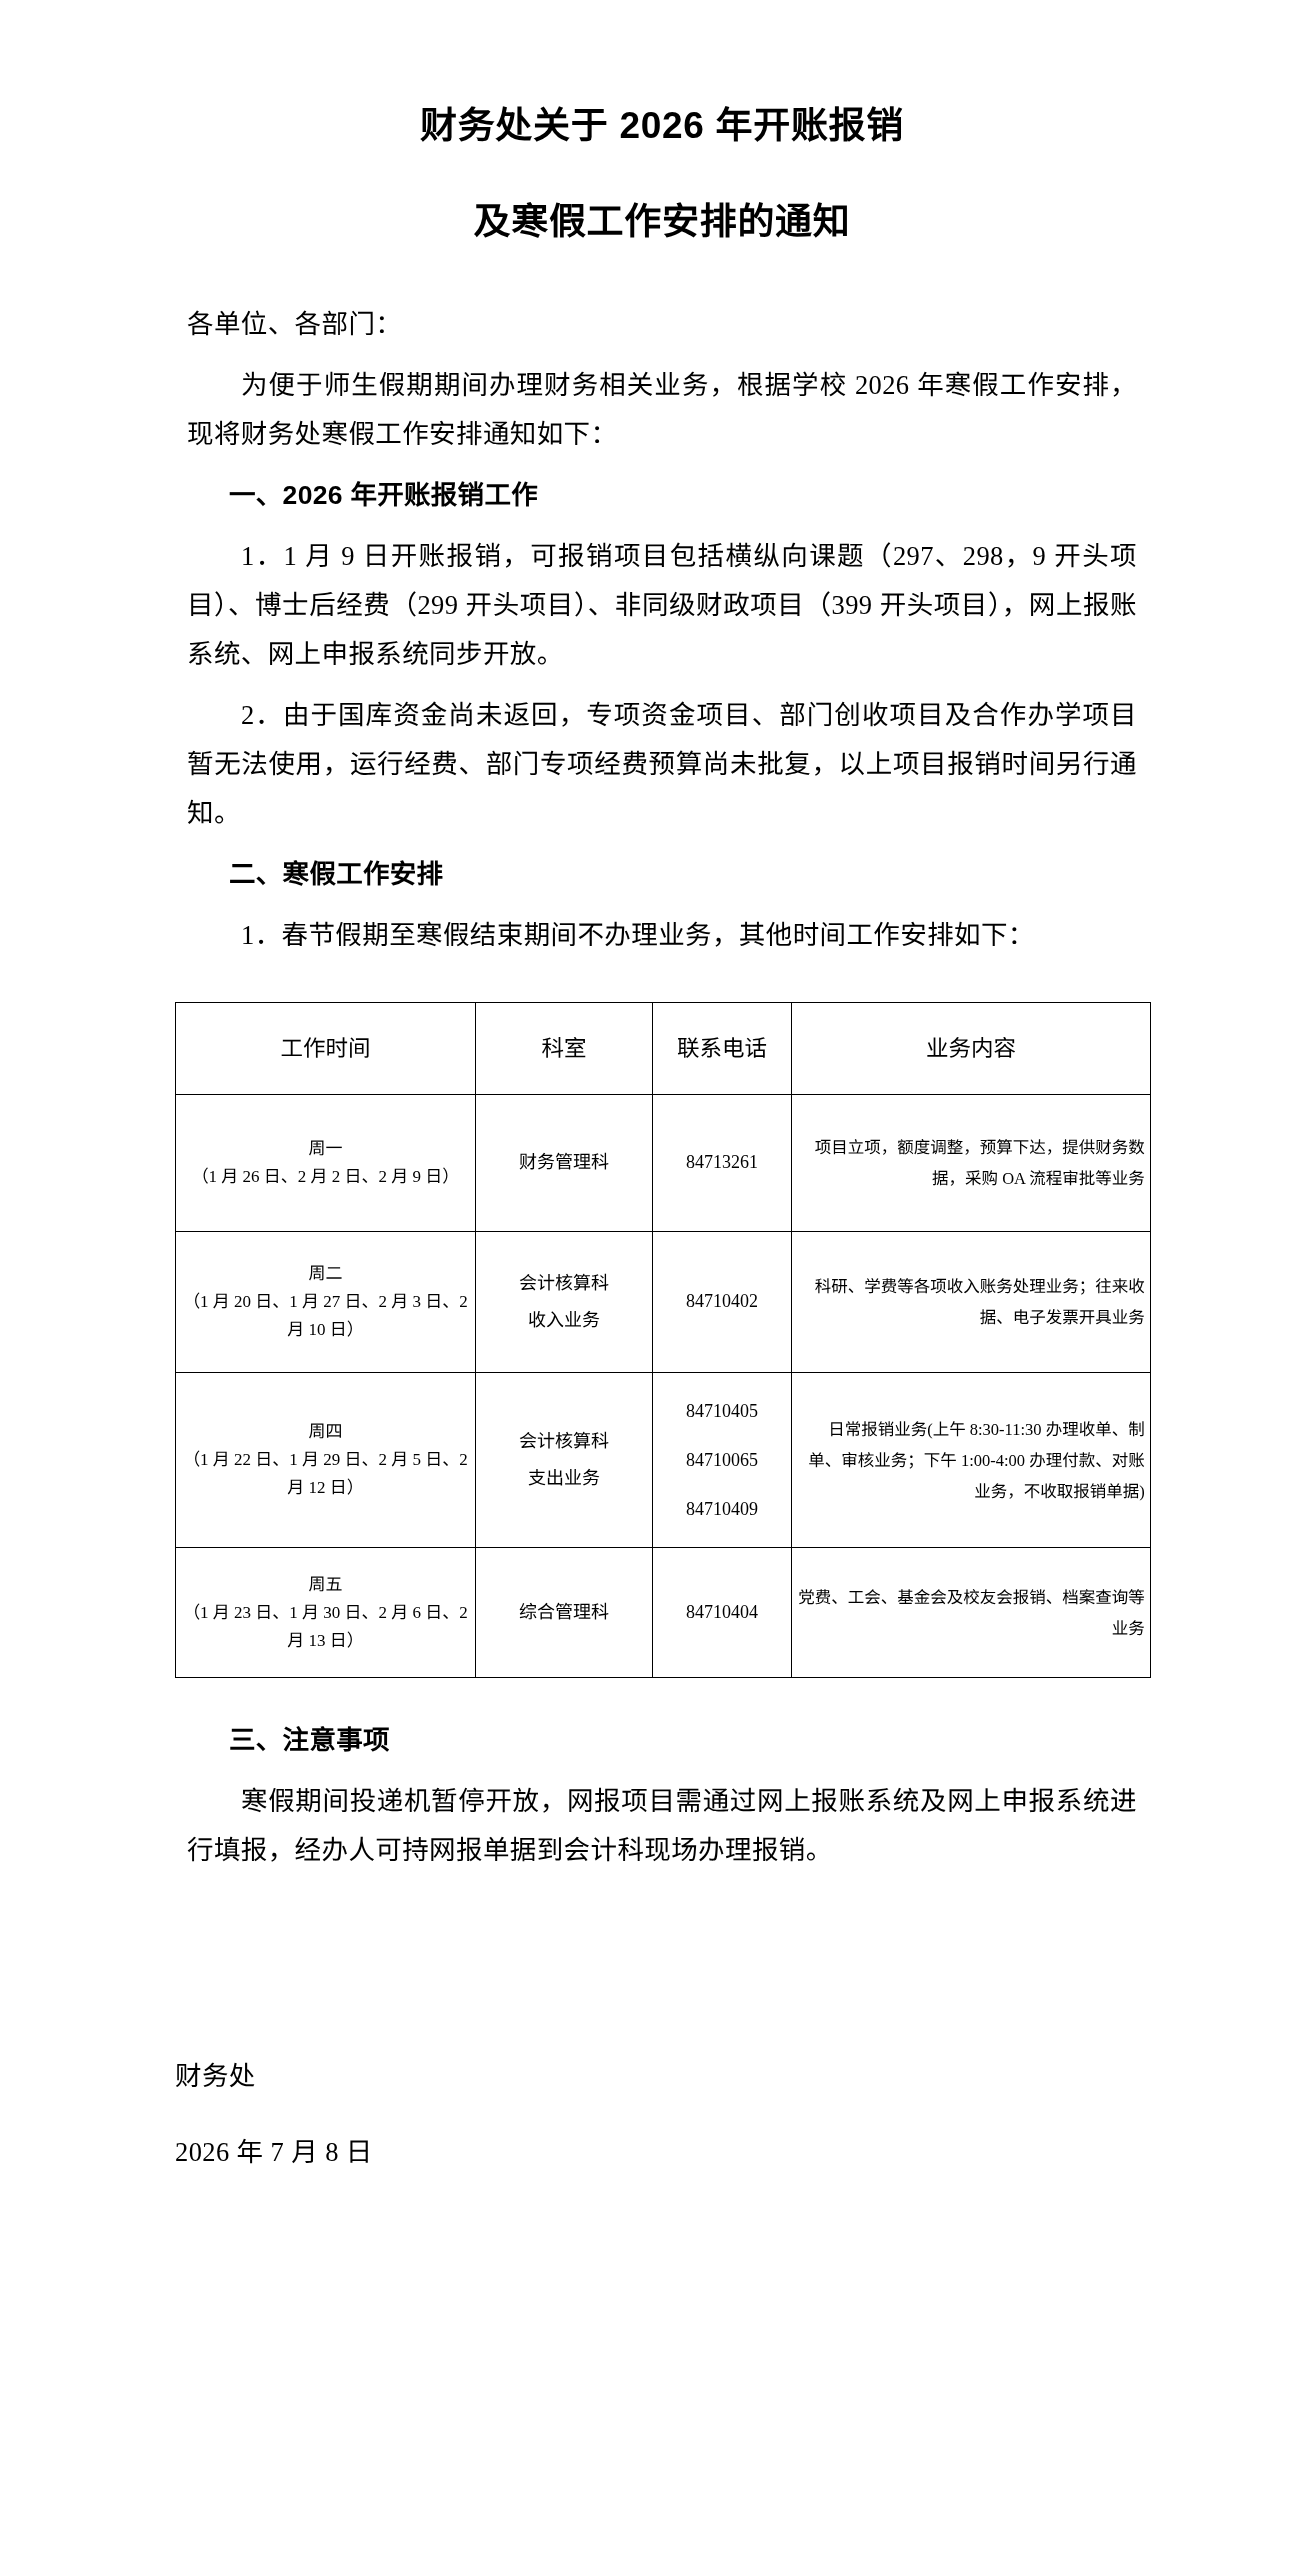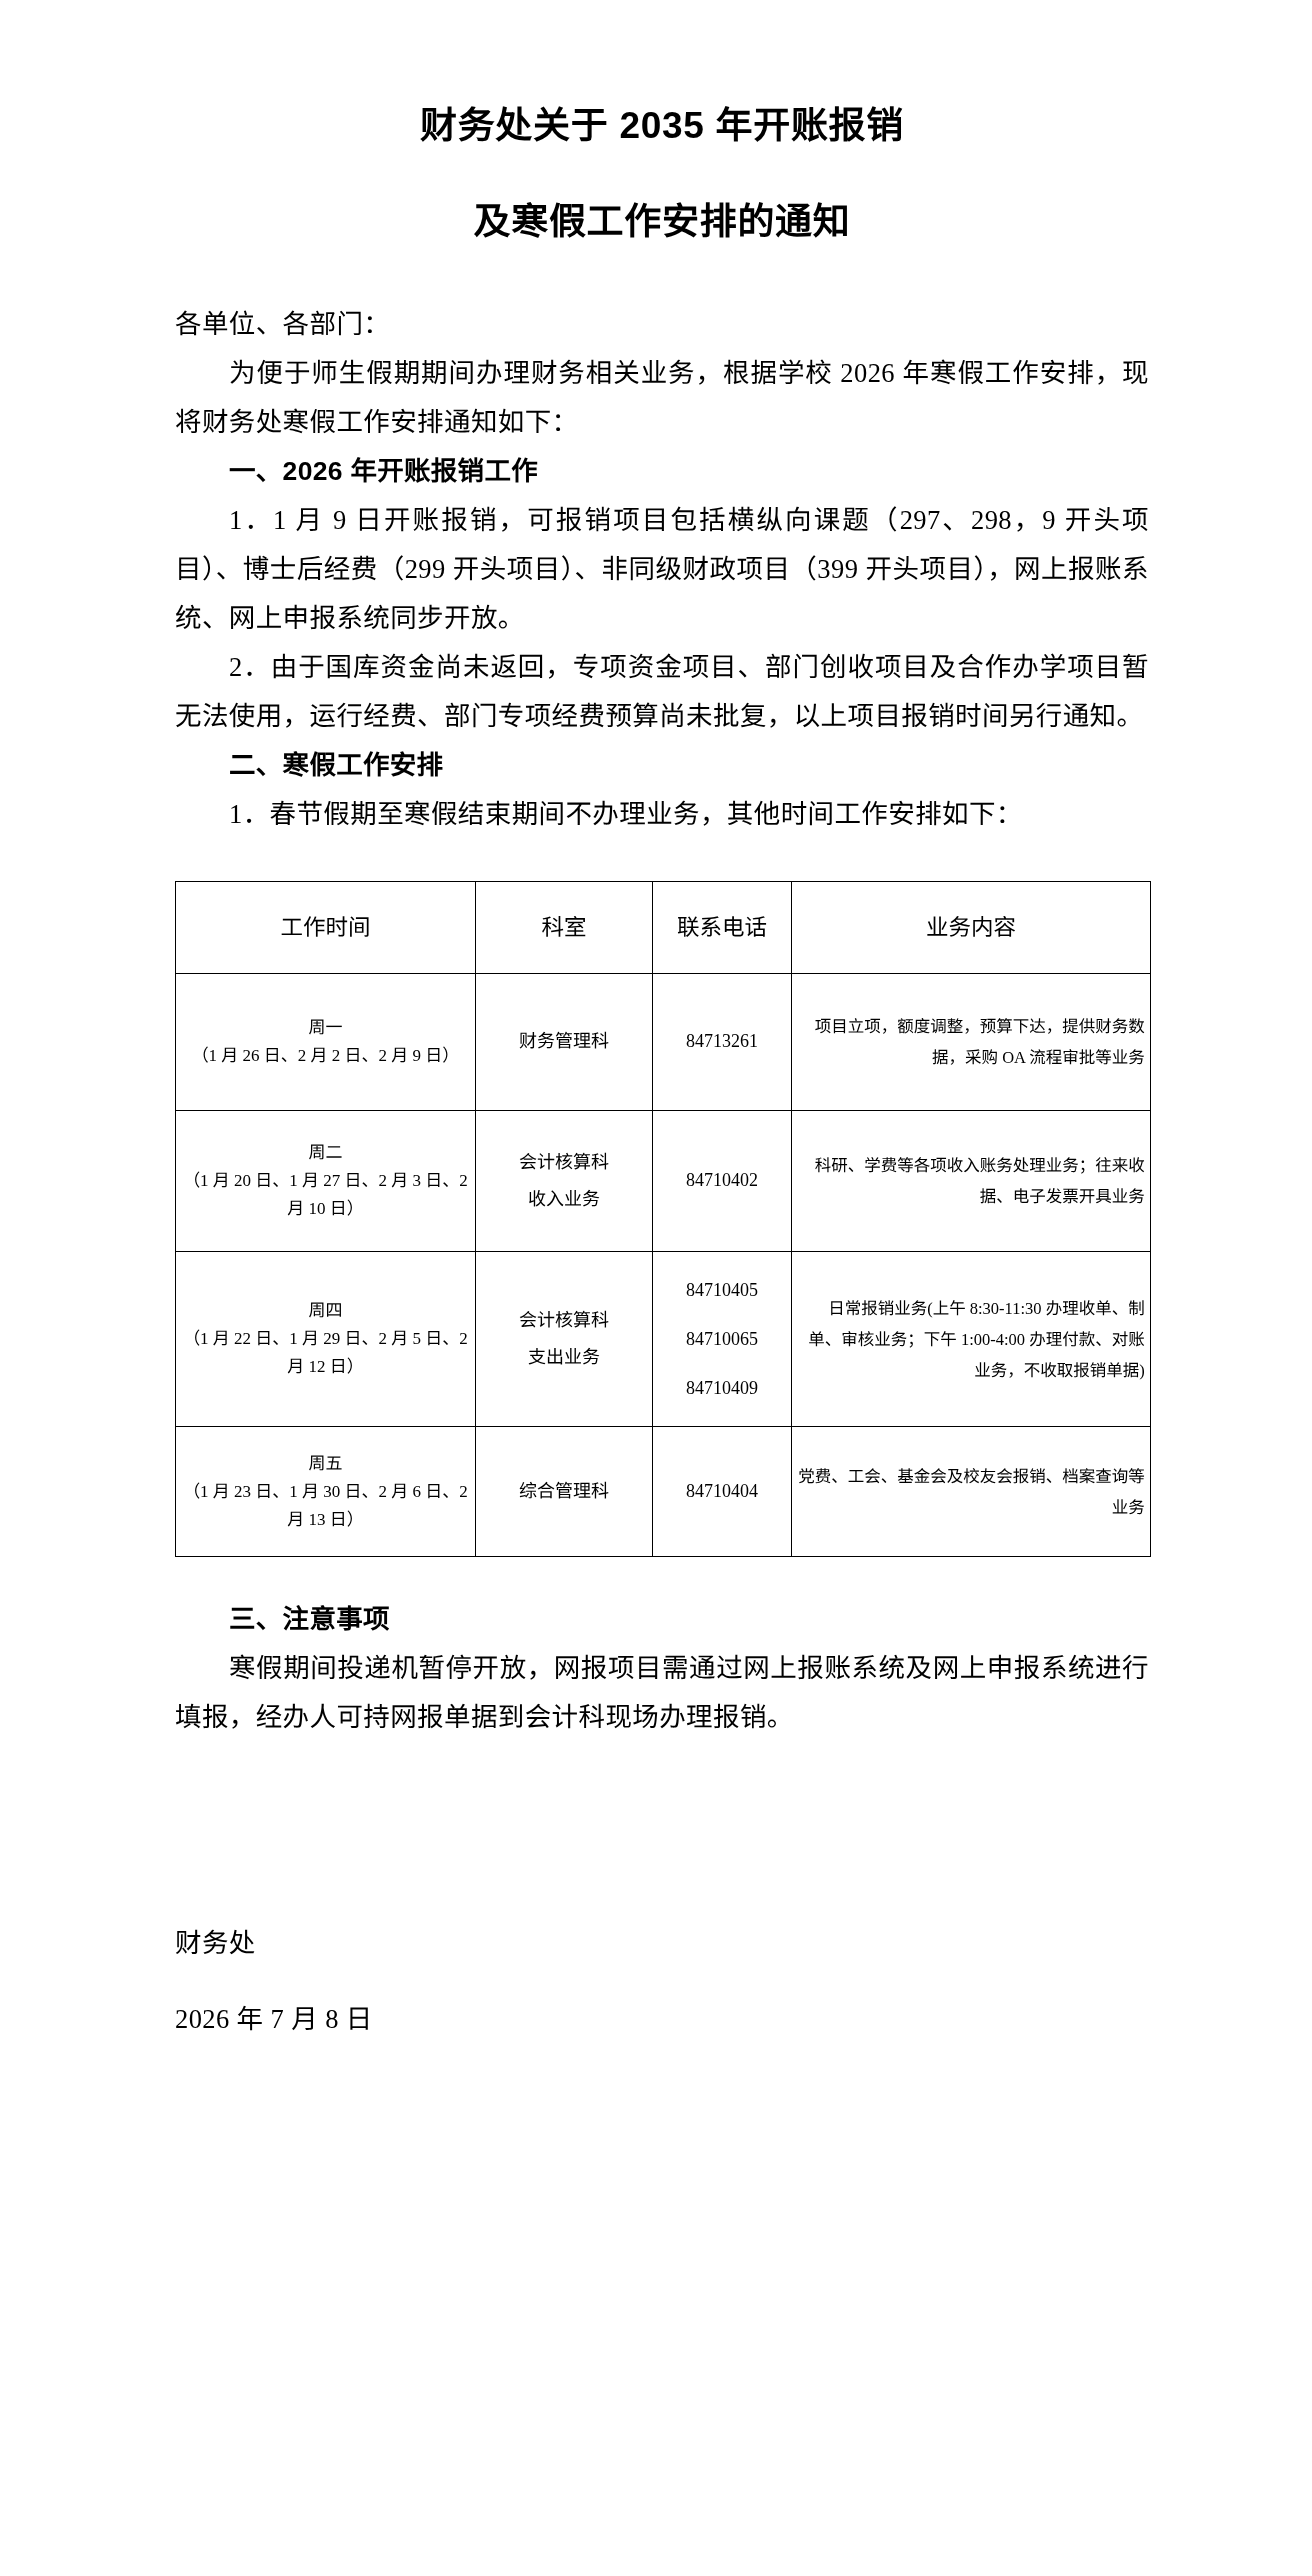--- a/index.html
+++ b/index.html
@@ -40,21 +40,21 @@
     letter-spacing: 0.7px;
     margin: 0;
   }
   .title-line-1 { padding-top: 103px; }
   .title-line-2 { padding-top: 50px; }
 
   
   .para {
     font-size: 26.5px;
     line-height: 49px;
-    margin: 0;
+    margin: 12px;
     text-align: justify;
     text-justify: inter-ideograph;
     letter-spacing: 0.4px;
   }
   .para.salutation {
     margin-top: 54px;
   }
   .para.indent {
     text-indent: 54px;
   }
@@ -147,21 +147,21 @@
     margin-top: 26.5px;
     padding-right: 25px;
   }
 </style>
 </head>
 <body>
 
 <div class="page">
   <div class="content">
 
-    <h1 class="doc-title title-line-1">财务处关于 2035 年开账报销</h1>
+    <h1 class="doc-title title-line-1">财务处关于 2026 年开账报销</h1>
     <h1 class="doc-title title-line-2">及寒假工作安排的通知</h1>
 
     <p class="para salutation">各单位、各部门：</p>
 
     <p class="para indent">为便于师生假期期间办理财务相关业务，根据学校 2026 年寒假工作安排，现将财务处寒假工作安排通知如下：</p>
 
     <h2 class="section-heading">一、2026 年开账报销工作</h2>
     <p class="para indent">1．1 月 9 日开账报销，可报销项目包括横纵向课题（297、298，9 开头项目）、博士后经费（299 开头项目）、非同级财政项目（399 开头项目），网上报账系统、网上申报系统同步开放。</p>
     <p class="para indent">2．由于国库资金尚未返回，专项资金项目、部门创收项目及合作办学项目暂无法使用，运行经费、部门专项经费预算尚未批复，以上项目报销时间另行通知。</p>
 

